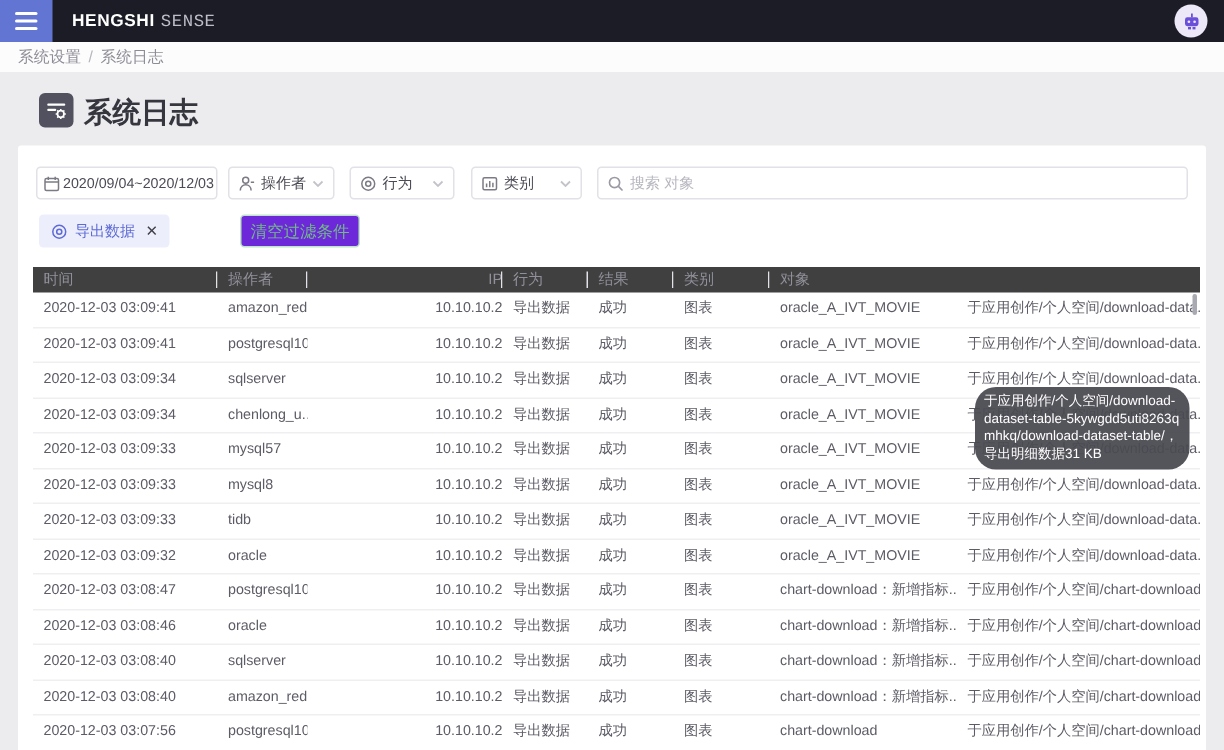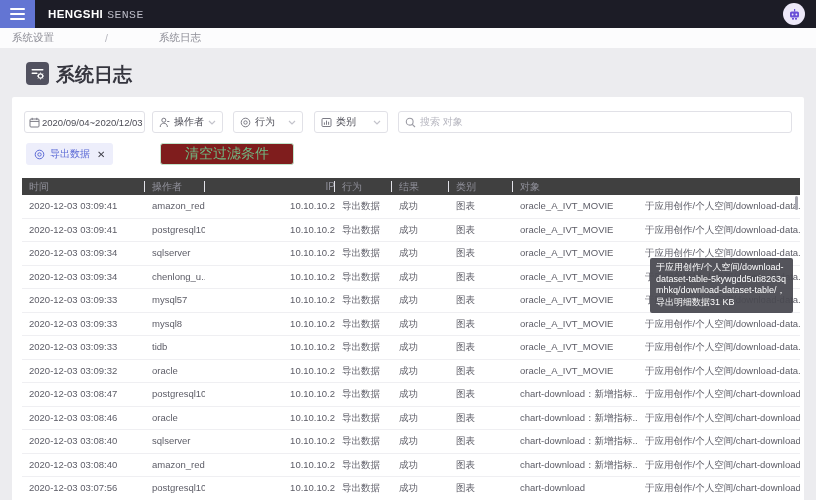--- a/index.html
+++ b/index.html
@@ -9,21 +9,21 @@
   .hamburger { position:absolute; left:0; top:0; width:35px; height:28px; background:#6375d3;
     display:flex; flex-direction:column; justify-content:center; align-items:center; gap:3px; cursor:pointer; }
   .hamburger i { display:block; width:15px; height:2px; background:#fff; border-radius:1px; }
   .logo { position:absolute; left:48px; top:0; height:28px; display:flex; align-items:center;
     font-size:11.5px; letter-spacing:.4px; color:#fff; }
   .logo .bold { font-weight:bold; color:#ffffff; }
   .logo .light { font-weight:normal; color:#bdbdc8; margin-left:4px;font-family:Liberation Mono, monospace; }
   .avatar { position:absolute; right:11px; top:3px; width:22px; height:22px; border-radius:50%;
     background:#ece8f8; display:flex; align-items:center; justify-content:center; cursor:pointer; }
   .breadcrumb-bar { position:absolute; left:0; top:28px; width:816px; height:20px; background:#fcfcfd;
-    display:flex; align-items:center; padding-left:12px; font-size:10.5px; color:#8d8d96;gap:46px; }
+    display:flex; align-items:center; padding-left:12px; font-size:10.5px; color:#8d8d96; }
   .breadcrumb-bar .sep { margin:0 5px; color:#b5b5bd; }
   .title-row { position:absolute; left:0; top:48px; width:816px; height:49px; }
   .title-icon { position:absolute; left:26px; top:14px; width:23px; height:23px; background:#51515f;
     border-radius:4px; display:flex; align-items:center; justify-content:center; }
   .page-title { position:absolute; left:56px; top:14px; font-size:19px; font-weight:bold; color:#36363f; }
   .panel { position:absolute; left:12px; top:97px; width:792px; height:423px; background:#fff;
     border-radius:2px 2px 0 0; }
   .fctrl { position:absolute; top:14px; height:22px; border:1px solid #e1e1e7; border-radius:3px;
     background:#fff; display:flex; align-items:center; font-size:10px; color:#4c4c56; cursor:pointer; }
   .fctrl .ficon { margin:0 4px 0 6px; display:flex; align-items:center; }
@@ -33,38 +33,38 @@
   .f-op { left:140px; width:71px; }
   .f-act { left:221px; width:70px; }
   .f-cat { left:302px; width:74px; }
   .f-search { left:386px; width:394px; cursor:text; }
   .f-search .ph { color:#b7b7c0; }
   .tag-row { position:absolute; left:0; top:46px; height:22px; width:100%; }
   .tag { position:absolute; left:14px; top:0; height:22px; background:#edeefb; border-radius:3px;
     display:flex; align-items:center; padding:0 8px; font-size:10px; color:#5d6bd6; }
   .tag .ticon { margin-right:5px; display:flex; align-items:center; }
   .tag .x { margin-left:7px; color:#3f3f49; font-size:10px; cursor:pointer; font-style:normal; }
-  .clear-btn { position:absolute; left:148px; top:0; height:22px; background:#7f1d1d;
-    border:1px solid #bfe4ca; border-radius:3px; padding:0 24px; font-size:14px; color:#6fbb84;
+  .clear-btn { position:absolute; left:148px; top:0; height:22px; background:#6d28d9;
+    border:1px solid #bfe4ca; border-radius:3px; padding:0 6px; font-size:11px; color:#6fbb84;
     display:flex; align-items:center; cursor:pointer; }
   .table { position:absolute; left:10px; top:81px; width:778px; }
   .thead { display:flex; height:17px; background:#404040; }
   .hcell { font-size:10px; color:#90909a; line-height:17px; padding-left:7px; white-space:nowrap;
     overflow:hidden; position:relative; }
   .hcell:not(:last-child)::after { content:""; position:absolute; right:0; top:3px; bottom:3px;
     width:1px; background:#e2e2e8; }
   .trow { display:flex; height:23.5px; border-bottom:1px solid #efeff2; }
   .tcell { font-size:9.5px; color:#5c5c66; line-height:22.5px; padding-left:7px;
     white-space:nowrap; overflow:hidden; }
   .c0 { width:123px; } .c1 { width:60px; } .c2 { width:130px;text-align:right; } .c3 { width:57px; }
   .c4 { width:57px; } .c5 { width:64px; } .c6 { width:125px; } .c7 { width:162px; }
   .vscroll { position:absolute; left:783px; top:99px; width:3px; height:14px; background:#a9a9b1;
     border-radius:2px; cursor:pointer; }
   .tooltip { position:absolute; left:650px; top:258px; width:143px; background:rgba(73,73,81,0.94);
-    color:#fff; font-size:9px; line-height:1.3; padding:4px 6px; border-radius:2px;
+    color:#fff; font-size:9px; line-height:1.3; padding:4px 6px; border-radius:14px;
     word-break:break-all; z-index:10; }
   svg { display:block; }
 </style>
 </head>
 <body>
 
 <div class="topbar">
   <div class="hamburger">
     <i></i>
       <i></i>

